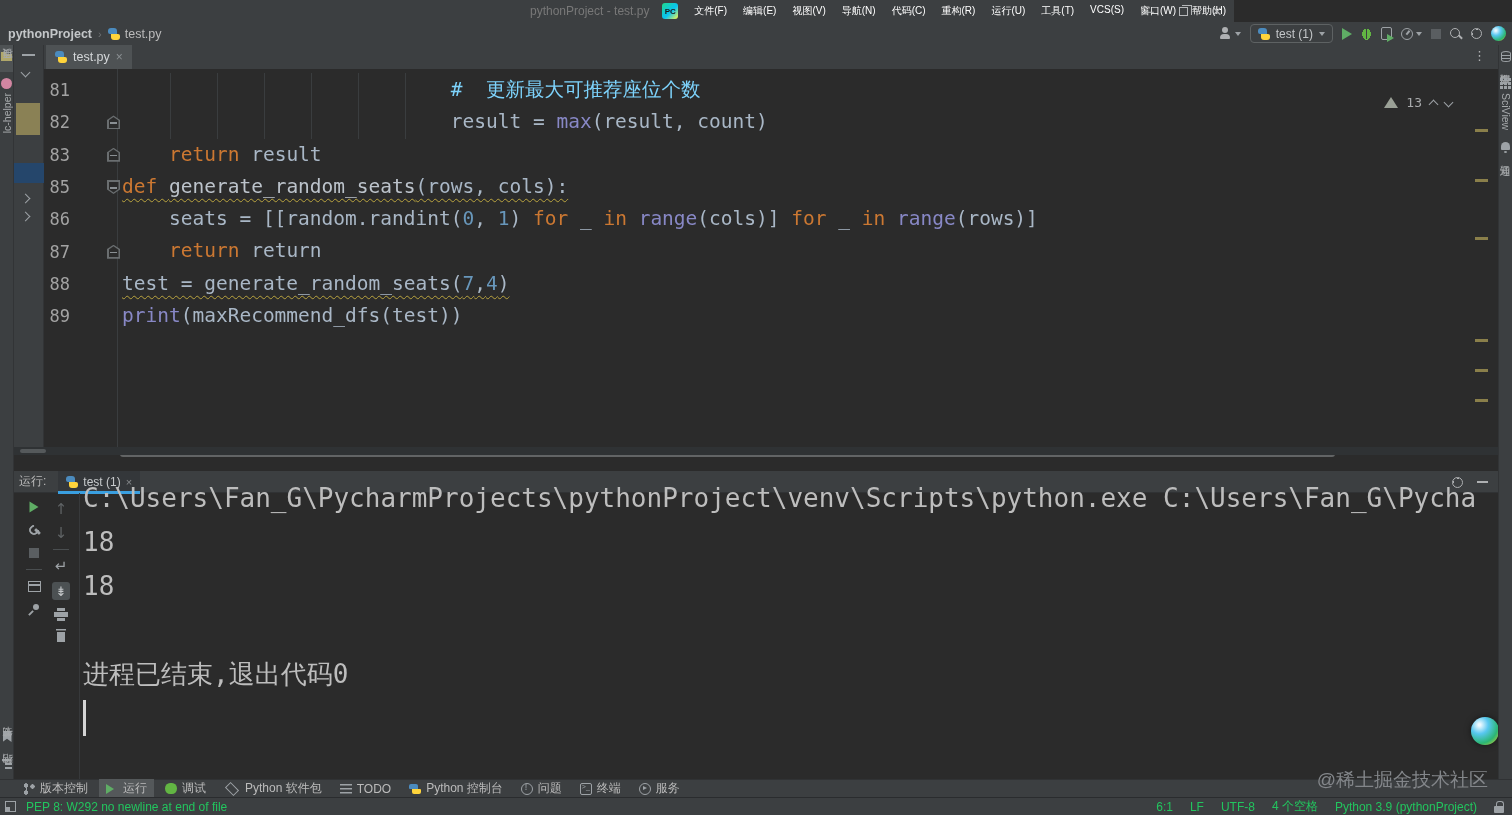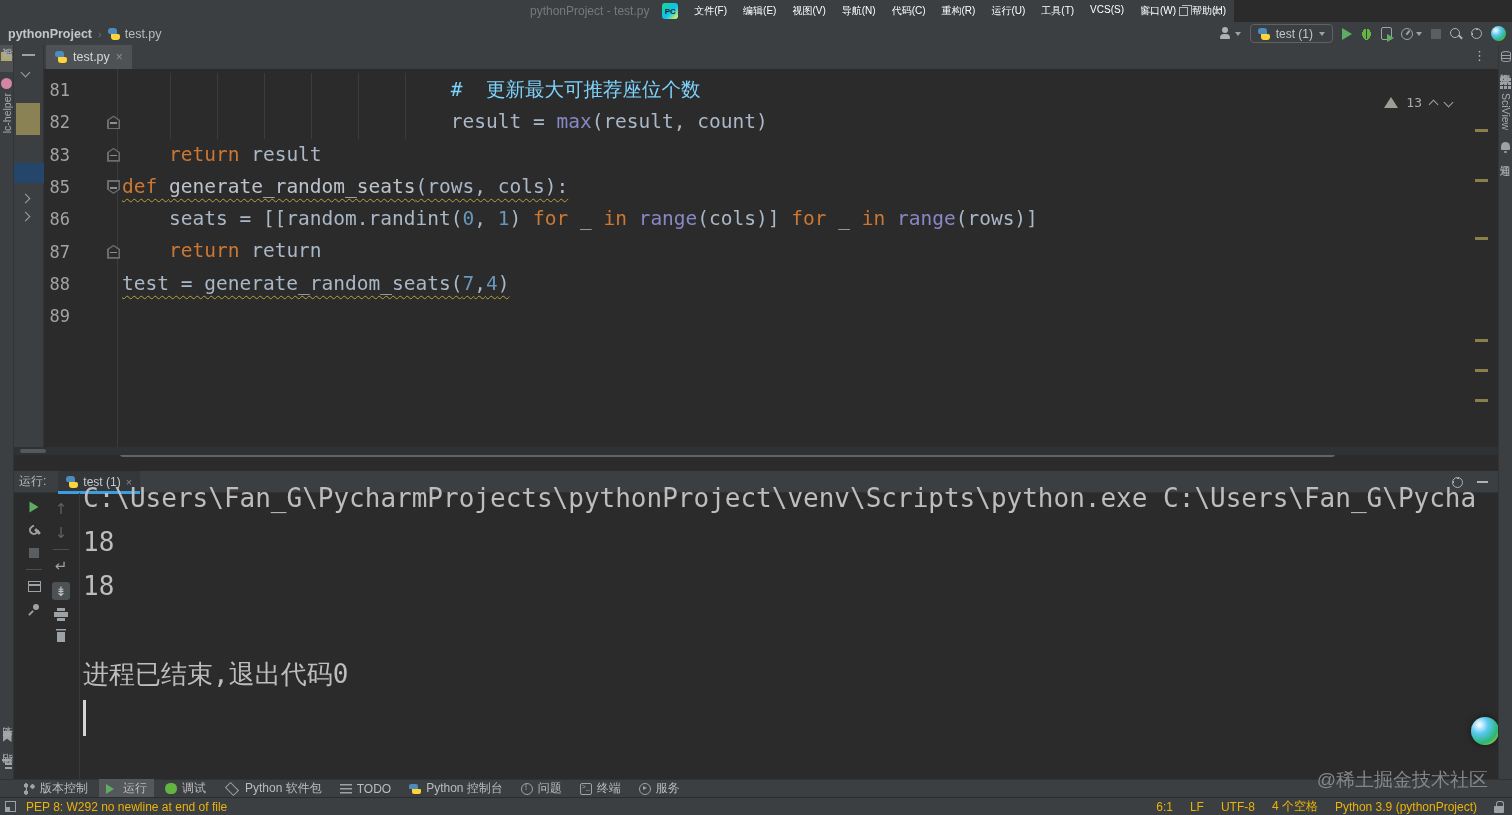--- a/index.html
+++ b/index.html
@@ -198,21 +198,21 @@
   .ic-python-console-icon::before { content:""; position:absolute; left:0; top:1px; width:9px; height:5px; background:#4b8bbe; border-radius:2px 2px 0 1px; }
   .ic-python-console-icon::after { content:""; position:absolute; left:3px; top:6px; width:9px; height:5px; background:#ffd43b; border-radius:0 1px 2px 2px; }
   .ic-problems-icon { border:1.5px solid #9da2a6; border-radius:50%; }
   .ic-problems-icon::after { content:"!"; position:absolute; left:3px; top:-2px; font-size:9px; color:#9da2a6; }
   .ic-terminal-icon { border:1.5px solid #9da2a6; border-radius:2px; }
   .ic-terminal-icon::after { content:">_"; position:absolute; left:1px; top:-1px; font-size:7px; color:#9da2a6; }
   .ic-services-icon { border:1.5px solid #9da2a6; border-radius:50%; }
   .ic-services-icon::after { content:""; position:absolute; left:3px; top:2px; width:0; height:0; border-top:2.5px solid transparent; border-bottom:2.5px solid transparent; border-left:4px solid #9da2a6; }
 
   
-  .statusbar { position:absolute; left:0; top:797px; width:1512px; height:18px; background:#3c3f41; border-top:1px solid #2a2c2e; display:flex; align-items:center; font-size:12px; color:#eab308; }
+  .statusbar { position:absolute; left:0; top:797px; width:1512px; height:18px; background:#3c3f41; border-top:1px solid #2a2c2e; display:flex; align-items:center; font-size:12px; color:#22c55e; }
   .sb-toggle { width:11px; height:11px; border:1.5px solid #9da2a6; margin:0 10px 0 5px; position:relative; }
   .sb-toggle::before { content:""; position:absolute; left:0; bottom:0; width:4px; height:4px; background:#9da2a6; }
   .sb-right { position:absolute; right:8px; display:flex; align-items:center; gap:17px; }
   .lock-ic { width:10px; height:12px; position:relative; }
   .lock-ic::before { content:""; position:absolute; left:2px; top:0; width:6px; height:6px; border:1.5px solid #9da2a6; border-bottom:none; border-radius:3px 3px 0 0; }
   .lock-ic::after { content:""; position:absolute; left:0; top:5px; width:10px; height:7px; background:#9da2a6; border-radius:1px; }
 </style>
 </head>
 <body>
 
@@ -363,20 +363,21 @@
             <pre class="code"><span class="sg-plain">    </span><span class="sg-kw">return</span><span class="sg-plain"> return</span></pre>
           </div>
           <div class="line">
             <div class="ln">88</div>
             <div class="fold"></div>
             <pre class="code"><span class="sg-plain sg-wavy">test = generate_random_seats(</span><span class="sg-num sg-wavy">7</span><span class="sg-plain sg-wavy">,</span><span class="sg-num sg-wavy">4</span><span class="sg-plain sg-wavy">)</span></pre>
           </div>
           <div class="line">
             <div class="ln">89</div>
             <div class="fold"></div>
+            <pre class="code"><span class="sg-builtin">print</span><span class="sg-plain">(maxRecommend_dfs(test))</span></pre>
           </div>
         </div>
       <div class="warn-widget">
         <span class="warn-tri"></span>
         <span class="warn-count">13</span>
         <span class="chev-s up"></span>
         <span class="chev-s down"></span>
       </div>
       <div class="hscroll"></div>
       <div class="stripe-mark" style="top:60px"></div>

